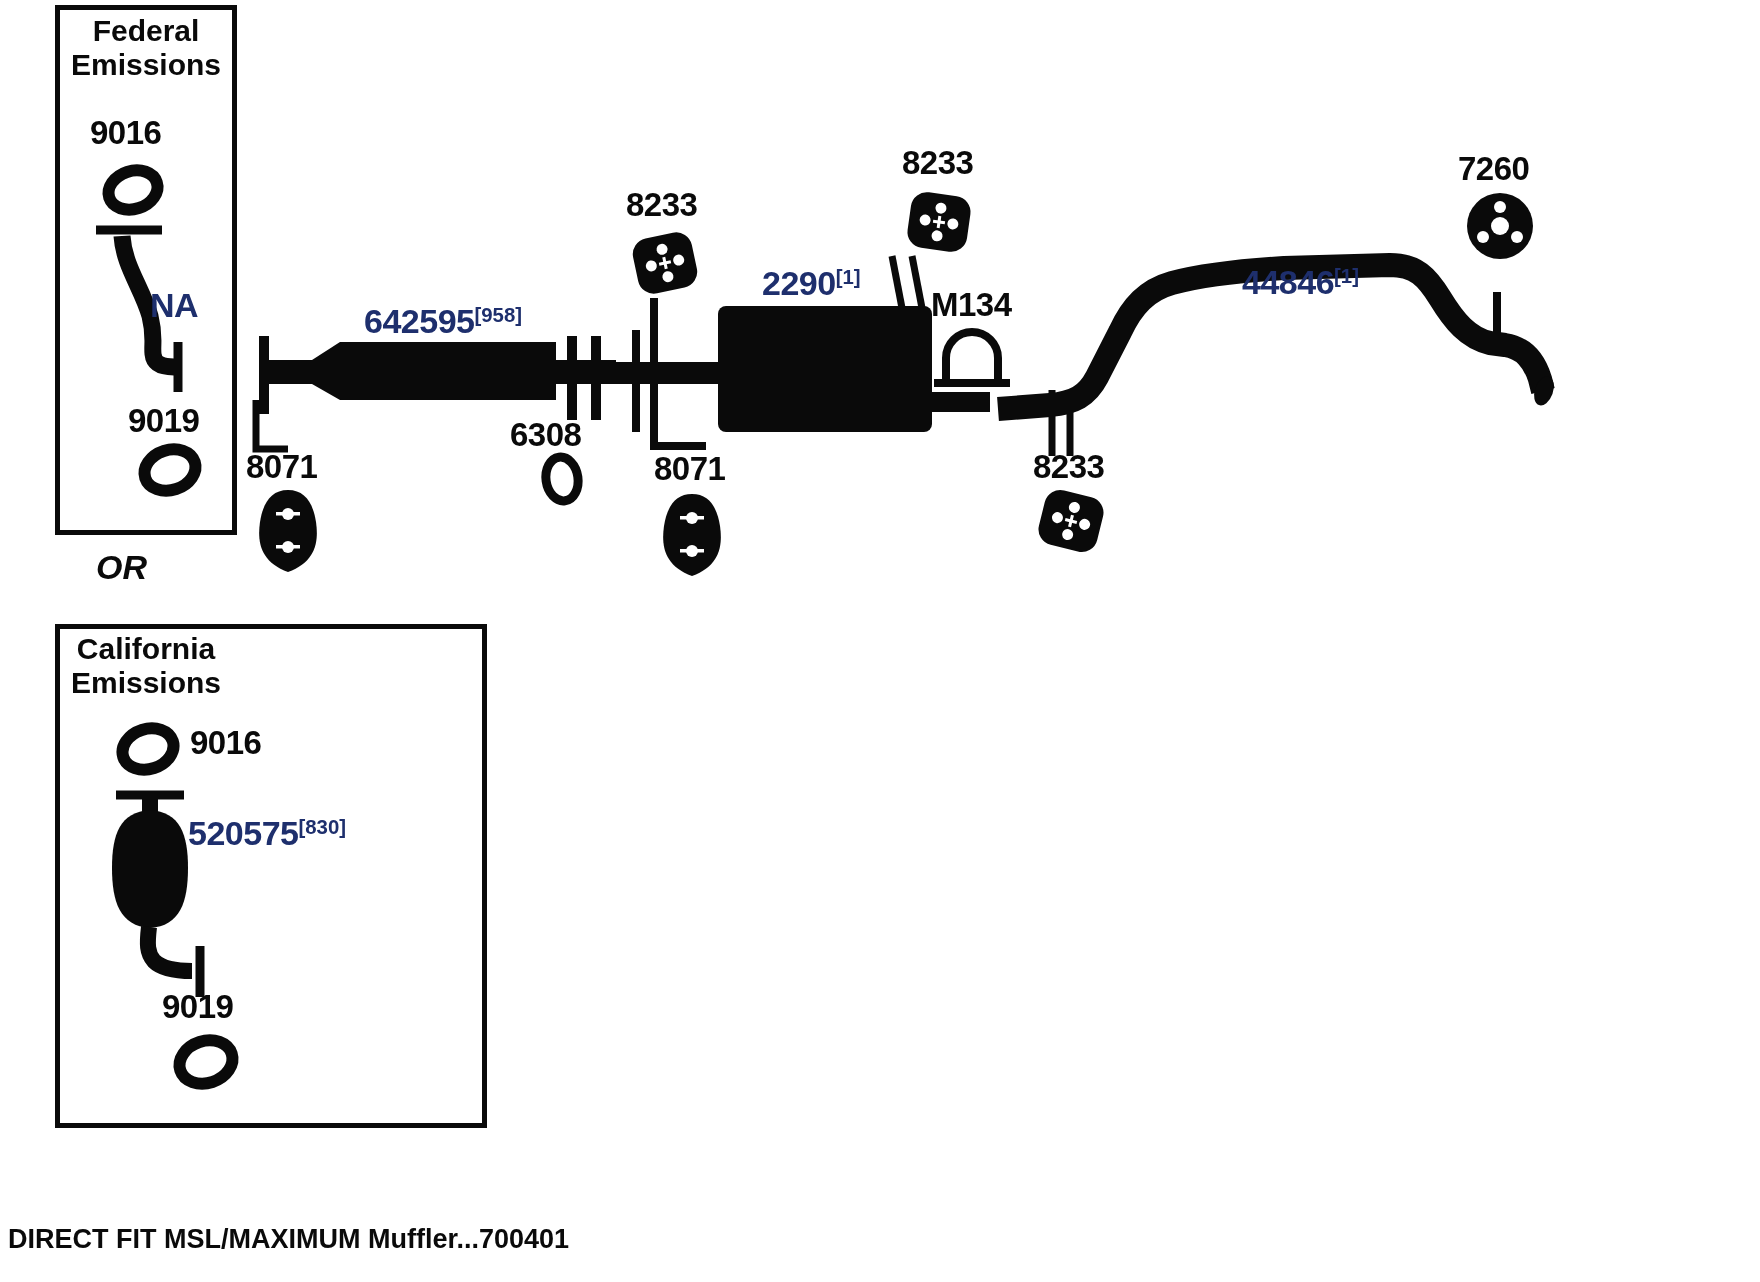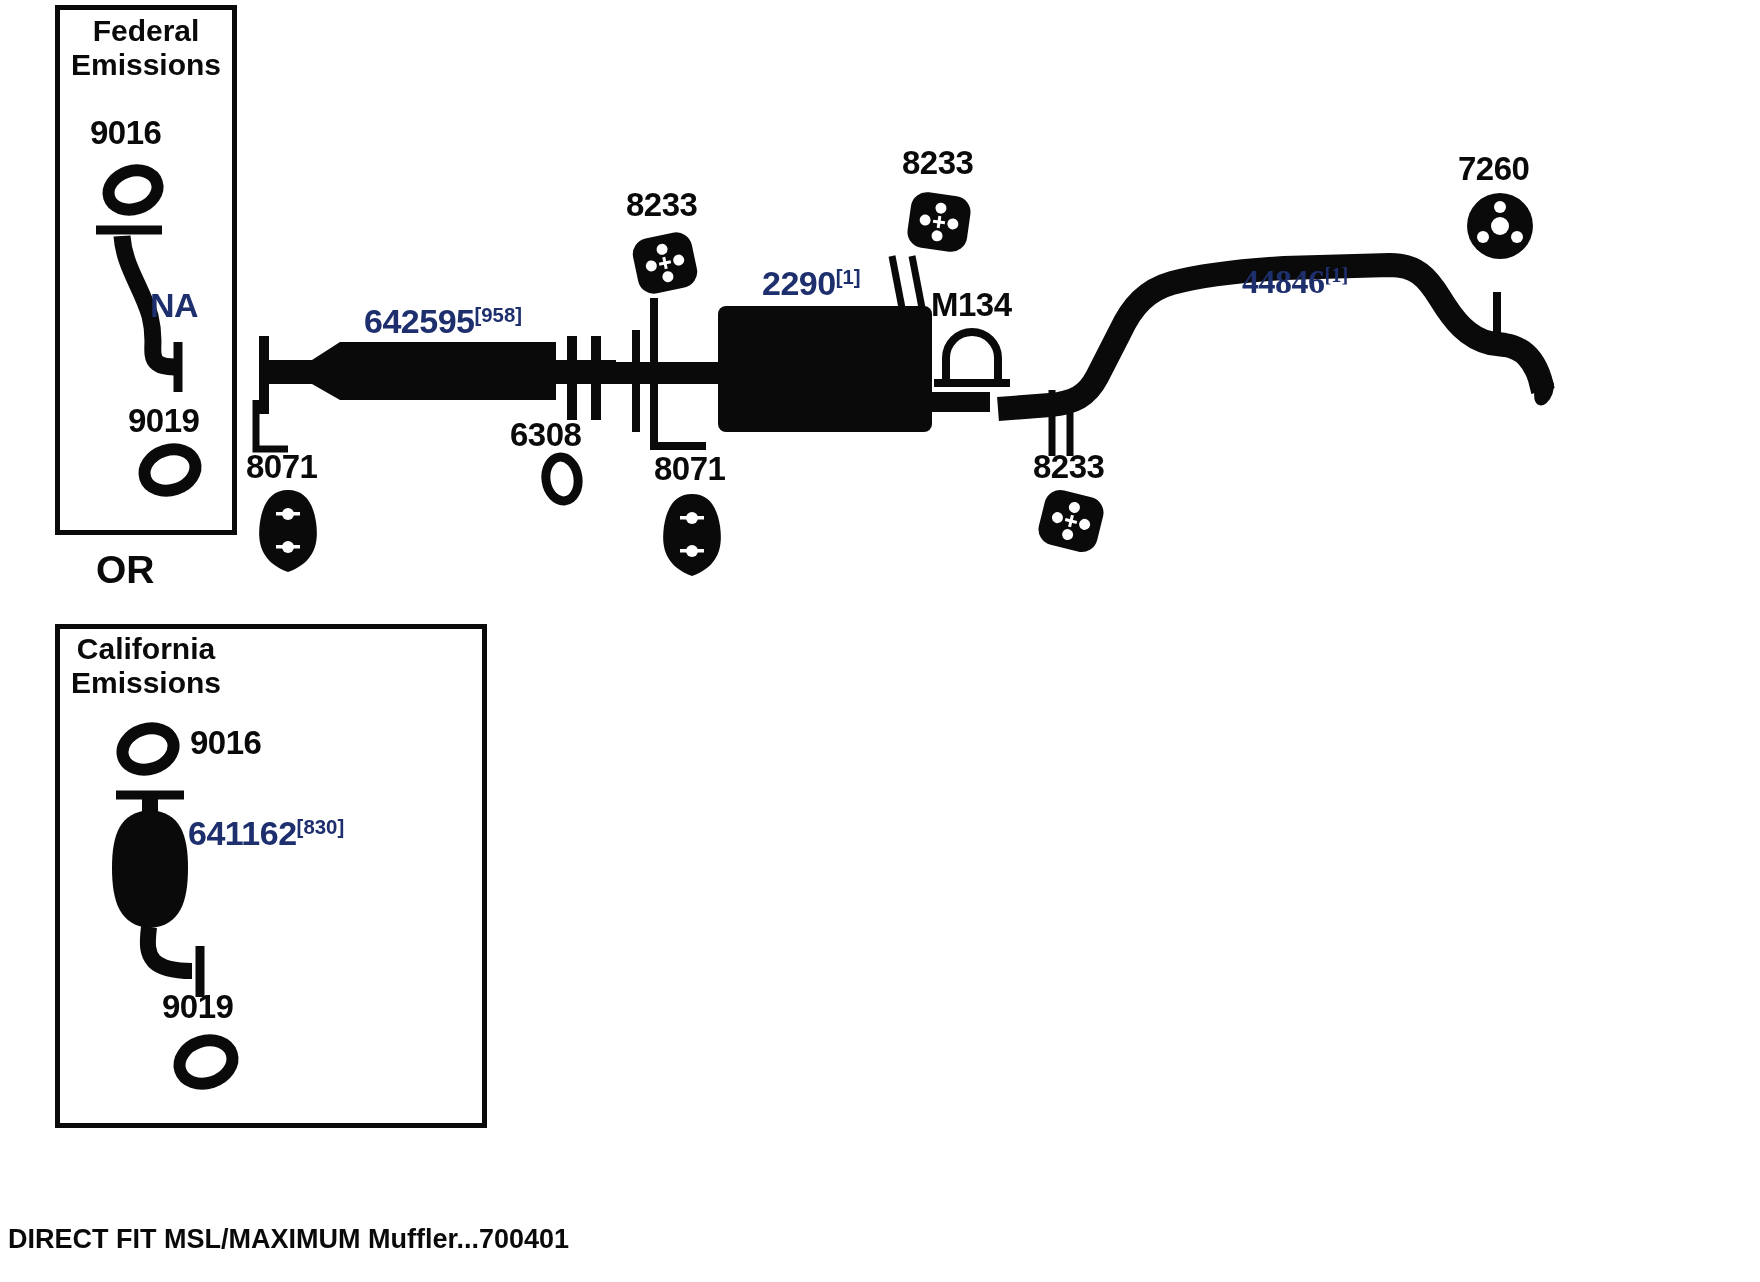--- a/index.html
+++ b/index.html
@@ -4,21 +4,21 @@
 <style>
   * { margin:0; padding:0; box-sizing:border-box; }
   html,body { background:#ffffff; font-family:"Liberation Sans", sans-serif; }
   .canvas { position:relative; width:1760px; height:1282px; background:#ffffff; overflow:hidden; }
   .box { position:absolute; border:5px solid #0a0a0a; background:transparent; z-index:1; }
   svg.art { position:absolute; left:0; top:0; z-index:2; }
   .lbl { position:absolute; z-index:3; font-weight:bold; color:#0a0a0a; font-size:33px; letter-spacing:-0.5px; white-space:nowrap; }
   .lbl.blue { color:#1e2f6d; font-size:34px; }
   .lbl sup { font-size:0.6em; vertical-align:baseline; position:relative; top:-0.55em; letter-spacing:0; }
   .boxtitle { position:absolute; z-index:3; font-weight:bold; color:#0a0a0a; font-size:30px; line-height:1.12; text-align:center; }
-  .or { font-size:39px; letter-spacing:0; }
+  .or { font-size:34px; letter-spacing:0;font-style:italic; }
   .footer { position:absolute; z-index:3; font-weight:bold; font-size:27px; color:#0a0a0a; white-space:nowrap; }
 </style>
 </head>
 <body>
 
 <div class="canvas">
 
   <div class="box" style="left:55px; top:5px; width:182px; height:530px;"></div>
   <div class="box" style="left:55px; top:624px; width:432px; height:504px;"></div>
 
@@ -129,37 +129,37 @@
   </div>
 
   <div class="lbl" style="left:90px; top:114px;">9016</div>
   <div class="lbl blue" style="left:150px; top:286px;">NA</div>
   <div class="lbl" style="left:128px; top:402px;">9019</div>
 
   <div class="lbl or" style="left:96px; top:548px;">OR</div>
 
   <div class="lbl" style="left:190px; top:724px;">9016</div>
   <div class="lbl blue" style="left:188px; top:814px;">
-    <span>641162</span><sup>[830]</sup>
+    <span>520575</span><sup>[830]</sup>
   </div>
   <div class="lbl" style="left:162px; top:988px;">9019</div>
 
   <div class="lbl blue" style="left:364px; top:302px;">
     <span>642595</span><sup>[958]</sup>
   </div>
   <div class="lbl" style="left:246px; top:448px;">8071</div>
   <div class="lbl" style="left:510px; top:416px;">6308</div>
   <div class="lbl" style="left:626px; top:186px;">8233</div>
   <div class="lbl" style="left:654px; top:450px;">8071</div>
   <div class="lbl blue" style="left:762px; top:264px;">
     <span>2290</span><sup>[1]</sup>
   </div>
   <div class="lbl" style="left:902px; top:144px;">8233</div>
   <div class="lbl" style="left:931px; top:286px;">M134</div>
   <div class="lbl" style="left:1033px; top:448px;">8233</div>
-  <div class="lbl blue" style="left:1242px; top:263px;font-family:Liberation Serif, serif;">
+  <div class="lbl blue" style="left:1242px; top:263px;">
     <span>44846</span><sup>[1]</sup>
   </div>
   <div class="lbl" style="left:1458px; top:150px;">7260</div>
 
   <div class="footer" style="left:8px; top:1224px;">DIRECT FIT MSL/MAXIMUM Muffler...700401</div>
 
 </div>
 
 </body></html>

